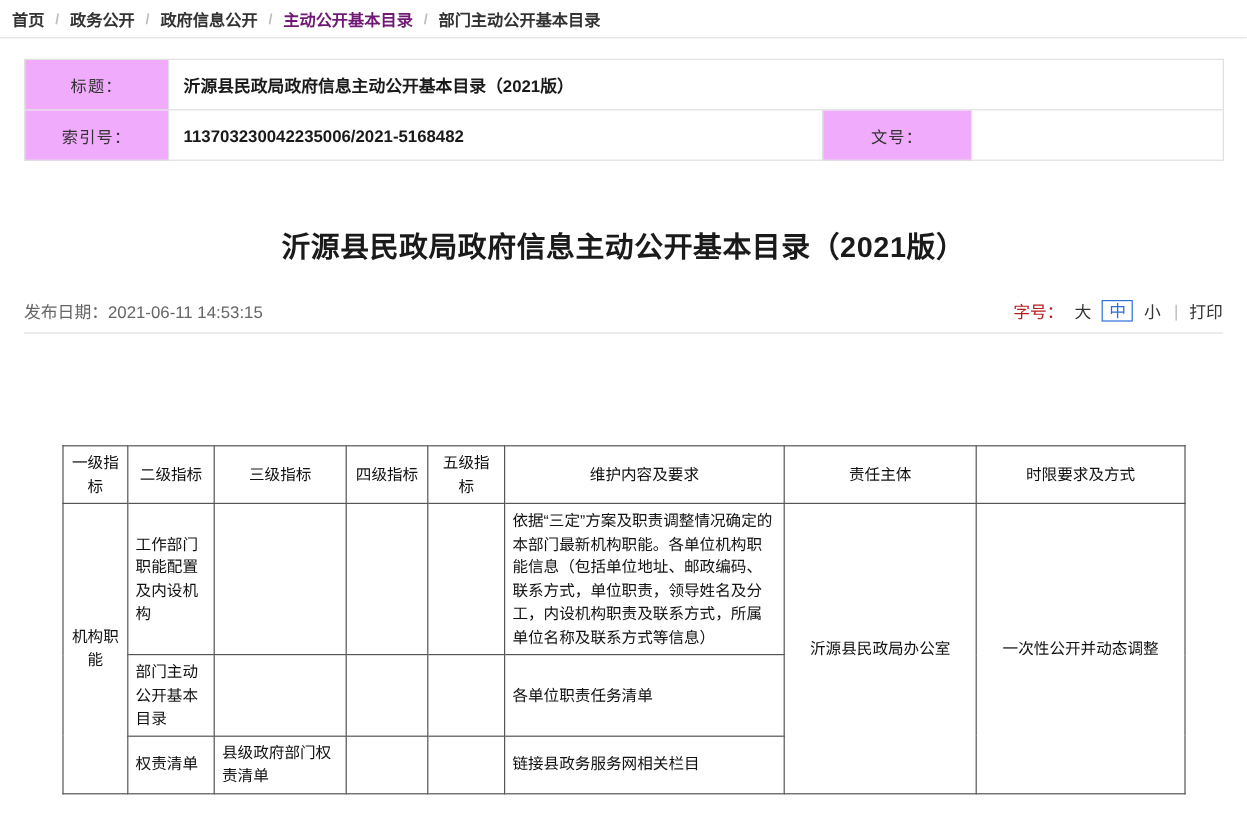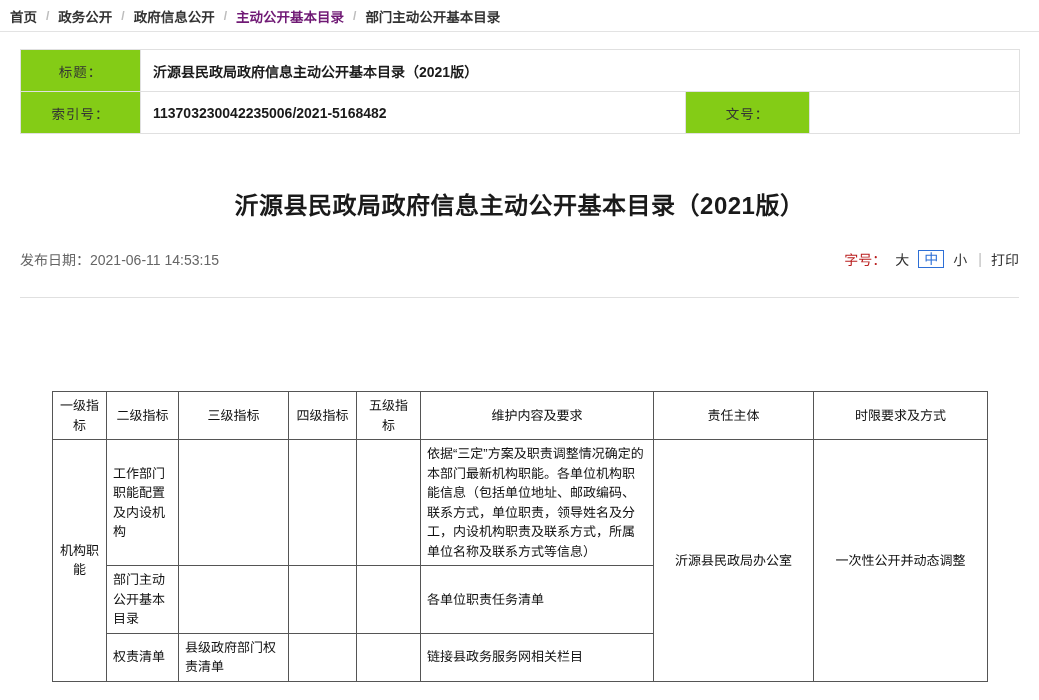--- a/index.html
+++ b/index.html
@@ -48,21 +48,21 @@
     table-layout: fixed;
     font-size: 14px;
   }
   table.meta td {
     border: 1px solid #e0e0e0;
     height: 42px;
     padding: 4px 12px;
     vertical-align: middle;
   }
   table.meta td.lbl {
-    background: #84cc16;
+    background: #f0abfc;
     text-align: center;
     color: #333;
     font-size: 13.5px;
     letter-spacing: 1px;
   }
   table.meta td.val {
     background: #fff;
     color: #1a1a1a;
     font-weight: bold;
     font-size: 14px;
@@ -82,21 +82,21 @@
     letter-spacing: 0.5px;
   }
   .article-sub {
     margin: 28px 20px 0 20px;
     width: 999px;
     display: flex;
     align-items: flex-end;
     justify-content: space-between;
     font-size: 14px;
     color: #555;
-    padding-bottom: 28px;
+    padding-bottom: 8px;
     border-bottom: 1px solid #e0e0e0;
   }
   .pubdate { color: #666; }
   .tools {
     display: flex;
     align-items: center;
     gap: 7px;
     color: #333;
     font-size: 14px;
   }

